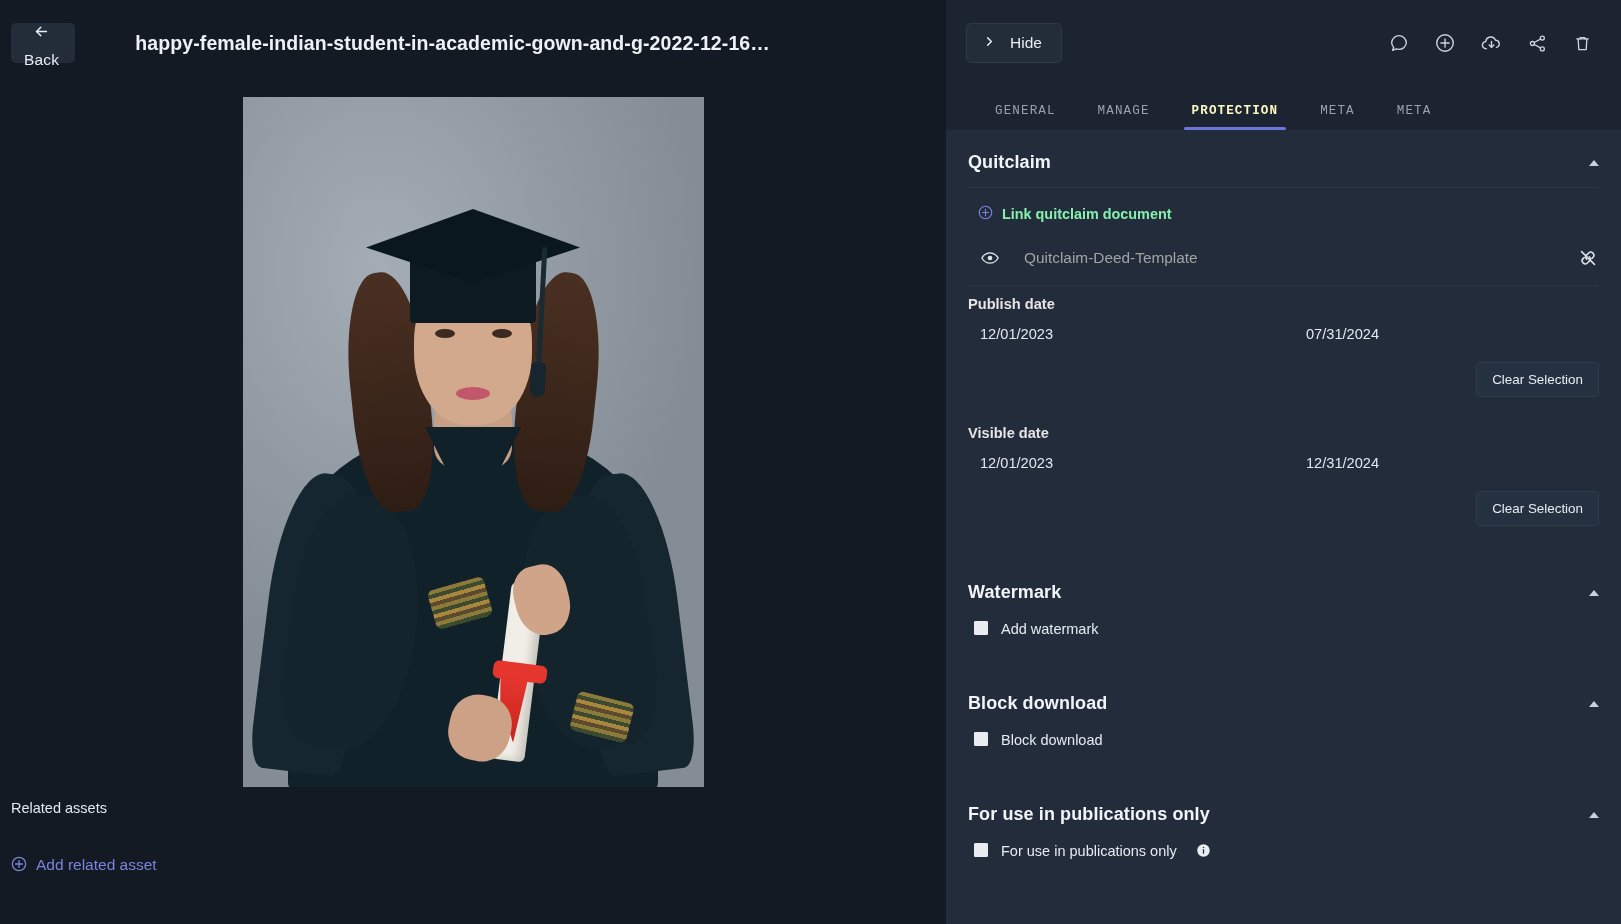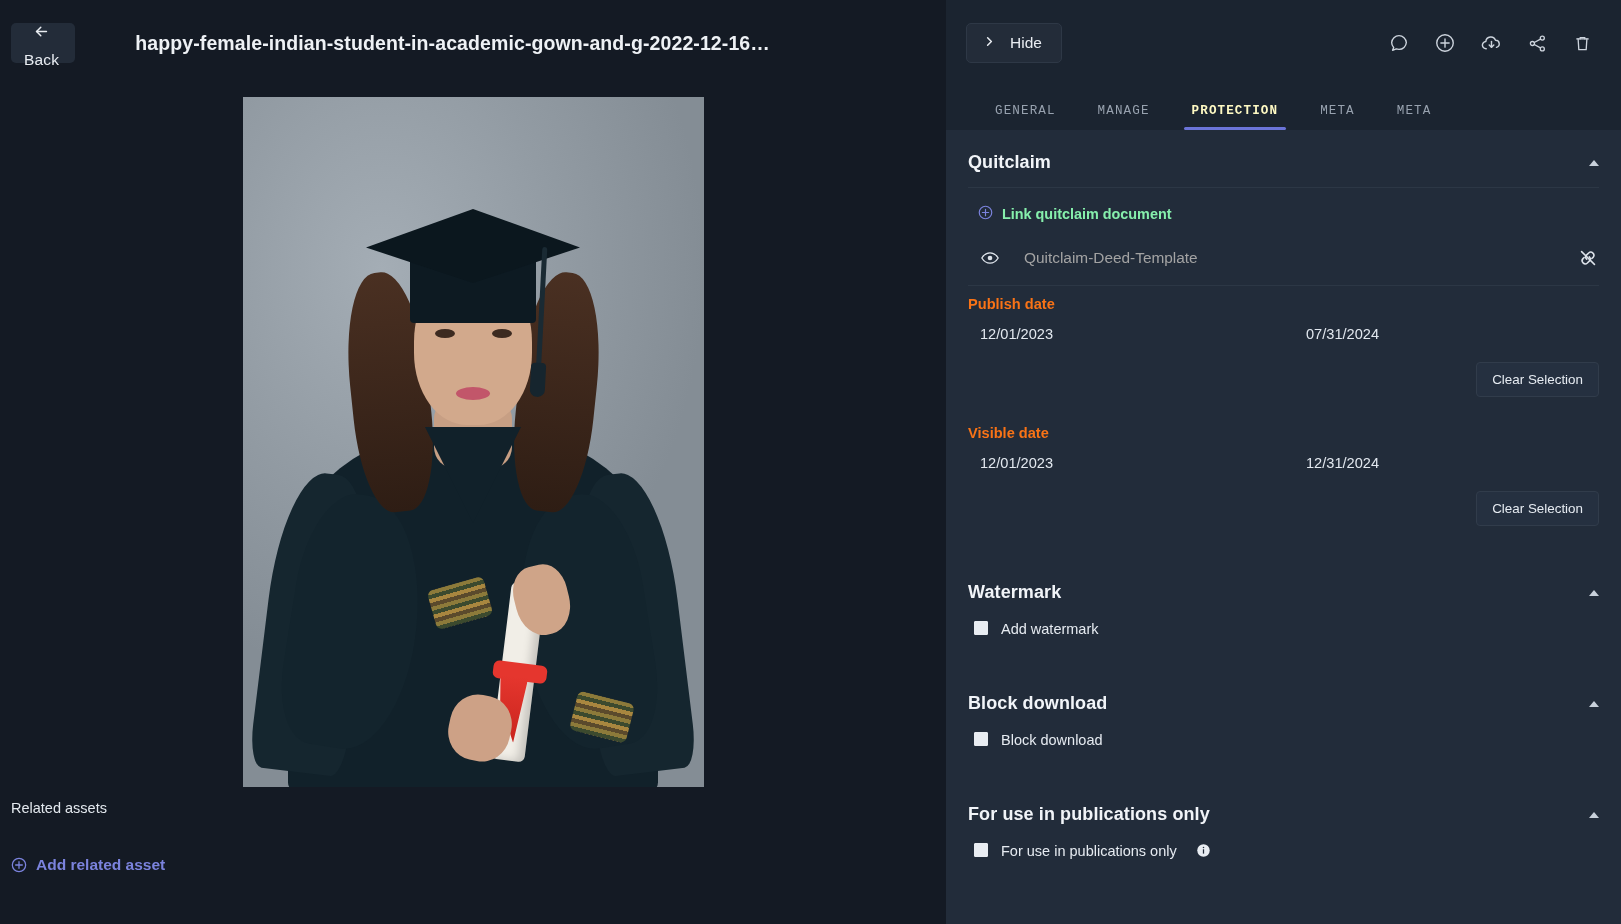--- a/index.html
+++ b/index.html
@@ -174,22 +174,22 @@
   }
   .ph-bangles1 { left: 188px; top: 486px; }
   .ph-bangles2 { left: 330px; top: 600px; transform: rotate(14deg); }
 
   .related {
     position: absolute; left: 11px; top: 800px;
     width: 920px;
   }
   .related-title { font-size: 14.5px; color: #e3e8ee; }
   .add-related {
-    display: inline-flex; align-items: center; gap: 9px;
-    margin-top: 40px; color: #7b83dd; font-size: 15.5px; font-weight: 700;
+    display: inline-flex; align-items: flex-start; gap: 9px;
+    margin-top: 40px; color: #7b83dd; font-size: 15.5px; font-weight: 400;
     cursor: pointer; background: none; border: none; padding: 0;
   }
   .add-related svg { display:block; }
 
   
   .right {
     width: 675px; height: 924px; flex: 0 0 675px;
     background: #222c3a;
     display: flex; flex-direction: column;
     overflow: hidden;
@@ -247,21 +247,21 @@
   }
   .doc-row {
     display: flex; align-items: center;
     padding: 16px 0 16px 0; margin-top: 8px;
   }
   .doc-eye { width: 44px; display: flex; justify-content: center; color: #dde3ea; cursor: pointer; }
   .doc-name { font-size: 15.4px; color: #a3a3a3; margin-left: 12px; }
   .doc-unlink { margin-left: auto; color: #dde3ea; cursor: pointer; line-height: 0; }
 
   .field-label {
-    font-size: 14.6px; font-weight: 700; color: #f97316;
+    font-size: 14.6px; font-weight: 700; color: #e5e5e5;
     padding: 10px 0 0 0;
   }
   .date-row {
     display: flex; align-items: center;
     padding: 14px 0 0 0;
   }
   .date-val { font-size: 14.6px; color: #e2e8ef; }
   .date-val.from { width: 330px; padding-left: 12px; }
   .date-val.to { padding-left: 8px; }
   .clear-row { display: flex; justify-content: flex-end; padding: 20px 0 0 0; }

